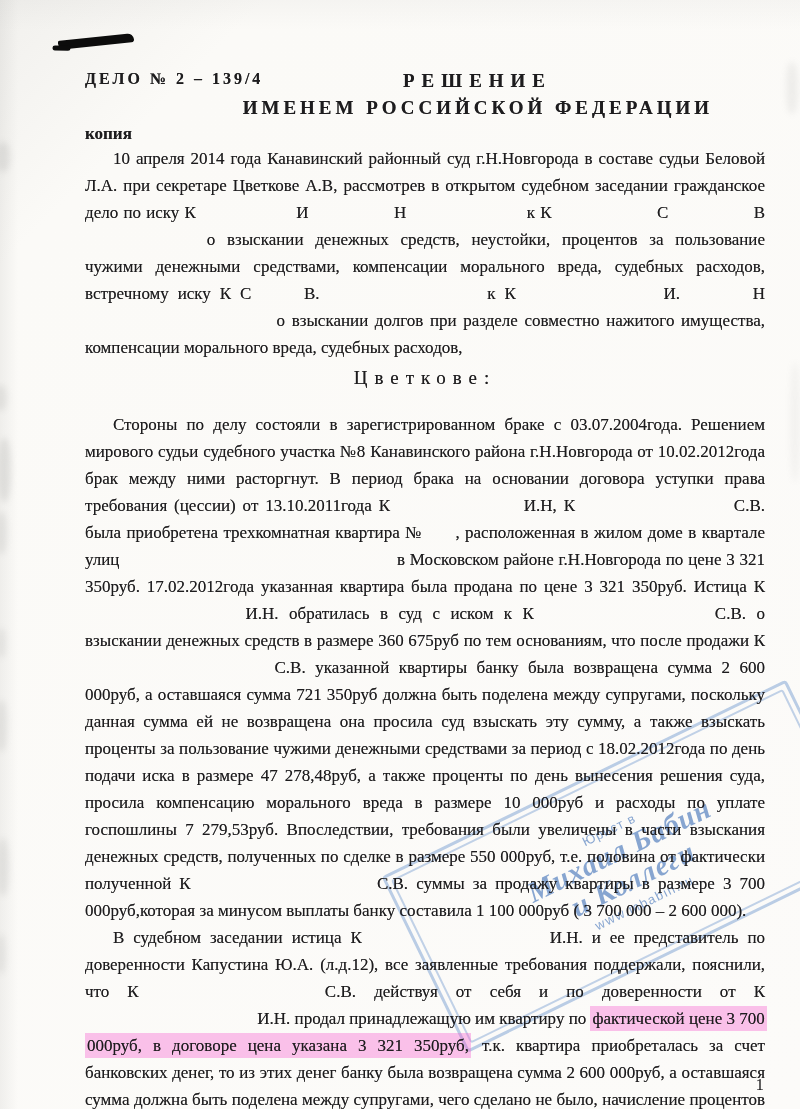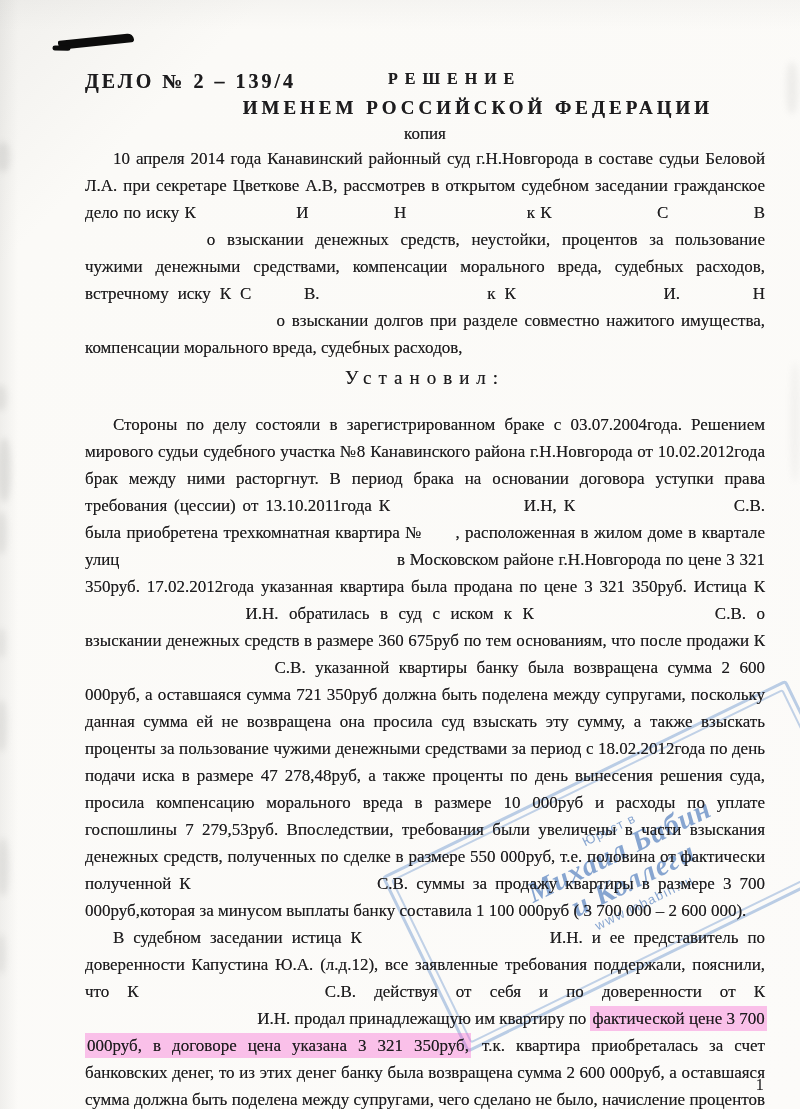--- a/index.html
+++ b/index.html
@@ -50,24 +50,24 @@
     display:flex;flex-direction:column;align-items:center;justify-content:center;
     color:rgba(70,118,186,.8);
   }
   .wm-small{font-family:"Liberation Sans",sans-serif;font-size:13px;letter-spacing:1px;}
   .wm-big{font-size:29px;font-weight:bold;font-style:italic;line-height:1.08;letter-spacing:1px;}
   .wm-url{font-family:"Liberation Sans",sans-serif;font-size:13px;letter-spacing:1.5px;margin-top:3px;}
   
   .content{position:relative;z-index:2;padding:70px 35px 0 85px;width:680px;
     text-shadow:0 0 .4px rgba(10,10,10,.55);}
   .header-row{position:relative;height:27px;}
-  .case-label{font-weight:bold;font-size:20px;letter-spacing:3px;}
-  .doc-title{position:absolute;left:303px;top:0;font-weight:bold;font-size:16px;letter-spacing:7px;}
+  .case-label{font-weight:bold;font-size:16px;letter-spacing:3px;}
+  .doc-title{position:absolute;left:318px;top:0;font-weight:bold;font-size:19px;letter-spacing:7px;}
   .doc-subtitle{width:628px;text-align:right;font-weight:bold;font-size:19px;letter-spacing:4px;height:26px;}
-  .copy-label{font-weight:normal;font-size:17px;line-height:22px;text-align:center;}
+  .copy-label{font-weight:bold;font-size:17px;line-height:22px;}
   #doc-body p.para{margin:0;text-align:justify;font-size:17px;line-height:27px;}
   #doc-body p.indent{text-indent:28px;}
   #doc-body p.center{
     text-align:center;text-indent:0;font-size:19px;letter-spacing:7px;
     margin:3px 0 20px 0;
   }
   .gap{display:inline-block;height:1px;}
   .hl{
     background:rgba(246,96,207,.38);
     padding:3px 2px;
@@ -105,20 +105,20 @@
 
   <div class="content">
     <div class="header-row">
       <span class="case-label">ДЕЛО № 2 – 139/4</span>
       <span class="doc-title">РЕШЕНИЕ</span>
     </div>
     <div class="doc-subtitle">ИМЕНЕМ РОССИЙСКОЙ ФЕДЕРАЦИИ</div>
     <div class="copy-label">копия</div>
     <div id="doc-body">
         <p class="para indent"><span>10 апреля 2014 года Канавинский районный суд г.Н.Новгорода  в составе судьи Беловой Л.А. при секретаре Цветкове А.В, рассмотрев в открытом судебном заседании гражданское дело по иску К </span><span class="gap" style="width: 90px;"></span><span> И </span><span class="gap" style="width: 75px;"></span><span> Н </span><span class="gap" style="width: 110px;"></span><span> к К </span><span class="gap" style="width: 95px;"></span><span> С </span><span class="gap" style="width: 75px;"></span><span> В </span><span class="gap" style="width: 110px;"></span><span> о взыскании денежных средств, неустойки, процентов за пользование чужими денежными средствами, компенсации морального вреда, судебных расходов, встречному иску К </span><span> С </span><span class="gap" style="width: 35px;"></span><span> В. </span><span class="gap" style="width: 150px;"></span><span> к К </span><span class="gap" style="width: 130px;"></span><span> И. </span><span class="gap" style="width: 55px;"></span><span> Н </span><span class="gap" style="width: 185px;"></span><span> о взыскании долгов при разделе совместно нажитого имущества, компенсации морального вреда, судебных расходов,</span></p>
-        <p class="para center"><span>Установил:</span></p>
+        <p class="para center"><span>Цветкове:</span></p>
         <p class="para indent"><span>Стороны по делу состояли в зарегистрированном браке с 03.07.2004года. Решением мирового судьи судебного участка №8 Канавинского района г.Н.Новгорода  от 10.02.2012года брак между ними расторгнут. В период брака на основании договора уступки права требования (цессии) от 13.10.2011года К </span><span class="gap" style="width: 120px;"></span><span> И.Н, К </span><span class="gap" style="width: 145px;"></span><span> С.В. была приобретена трехкомнатная квартира № </span><span class="gap" style="width: 22px;"></span><span> , расположенная в жилом доме в квартале улиц </span><span class="gap" style="width: 268px;"></span><span> в Московском районе г.Н.Новгорода по цене 3 321 350руб. 17.02.2012года указанная квартира была продана по цене 3 321 350руб. Истица К </span><span class="gap" style="width: 150px;"></span><span> И.Н. обратилась в суд с иском к К </span><span class="gap" style="width: 160px;"></span><span> С.В. о взыскании денежных средств в размере 360 675руб по тем основаниям, что после продажи К </span><span class="gap" style="width: 180px;"></span><span> С.В. указанной квартиры банку была возвращена сумма 2 600 000руб, а оставшаяся сумма 721 350руб должна быть поделена между супругами, поскольку данная сумма ей не возвращена она просила суд взыскать эту сумму, а также взыскать проценты за пользование чужими денежными средствами за период с 18.02.2012года по день подачи иска в размере 47 278,48руб, а также проценты по день вынесения решения суда, просила компенсацию морального вреда в размере 10 000руб и расходы по уплате госпошлины 7 279,53руб. Впоследствии, требования были увеличены в части взыскания денежных средств, полученных по сделке в размере 550 000руб, т.е. половина от фактически полученной К </span><span class="gap" style="width: 170px;"></span><span> С.В. суммы за продажу квартиры в размере 3 700 000руб,которая за минусом  выплаты банку составила 1 100 000руб ( 3 700 000 – 2 600 000).</span></p>
         <p class="para indent"><span>В судебном заседании истица К </span><span class="gap" style="width: 170px;"></span><span> И.Н. и ее представитель по доверенности Капустина Ю.А. (л.д.12), все заявленные требования поддержали, пояснили, что К </span><span class="gap" style="width: 150px;"></span><span> С.В. действуя от себя и по доверенности от К </span><span class="gap" style="width: 168px;"></span><span> И.Н. продал принадлежащую им квартиру по </span><span class="hl" style="background-color: rgba(246, 96, 207, 0.38);">фактической цене 3 700 000руб,  в договоре  цена указана 3 321 350руб,</span><span> т.к. квартира приобреталась за счет банковских денег, то из этих денег банку была возвращена сумма 2 600 000руб, а оставшаяся сумма должна быть поделена между супругами, чего сделано не было, начисление процентов основано на ст.395 ГК РФ ввиду удержания денежных средств, моральный вред истица объясняет нравственными страданиями по поводу невыплаты, затратами на съемную квартиру.</span></p>
       </div>
   </div>
 
   <div class="page-number">1</div>
 </div>
 
 </body></html>

